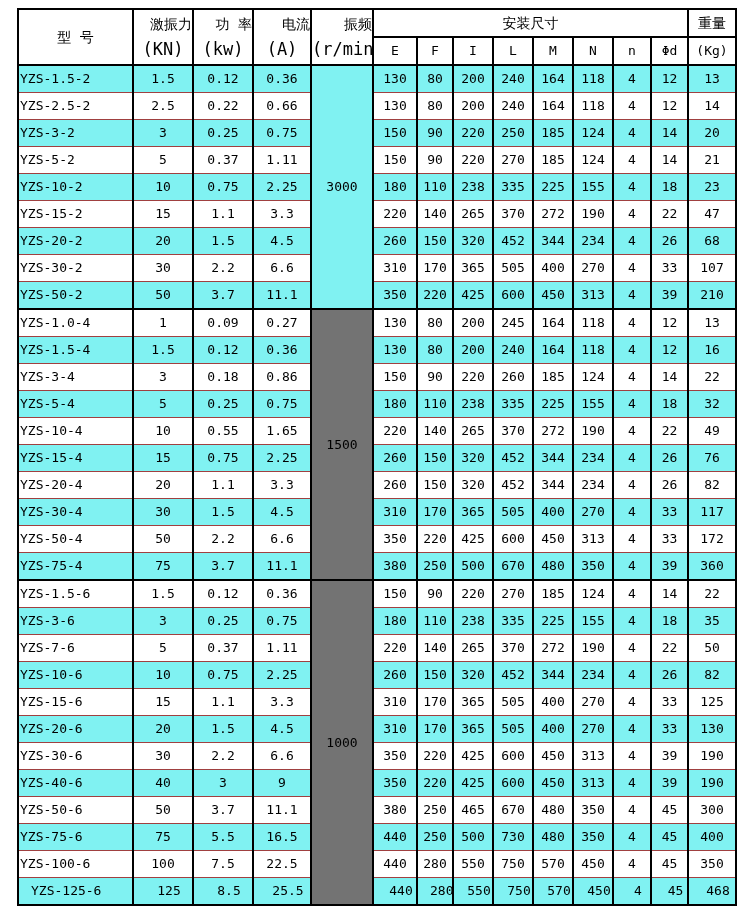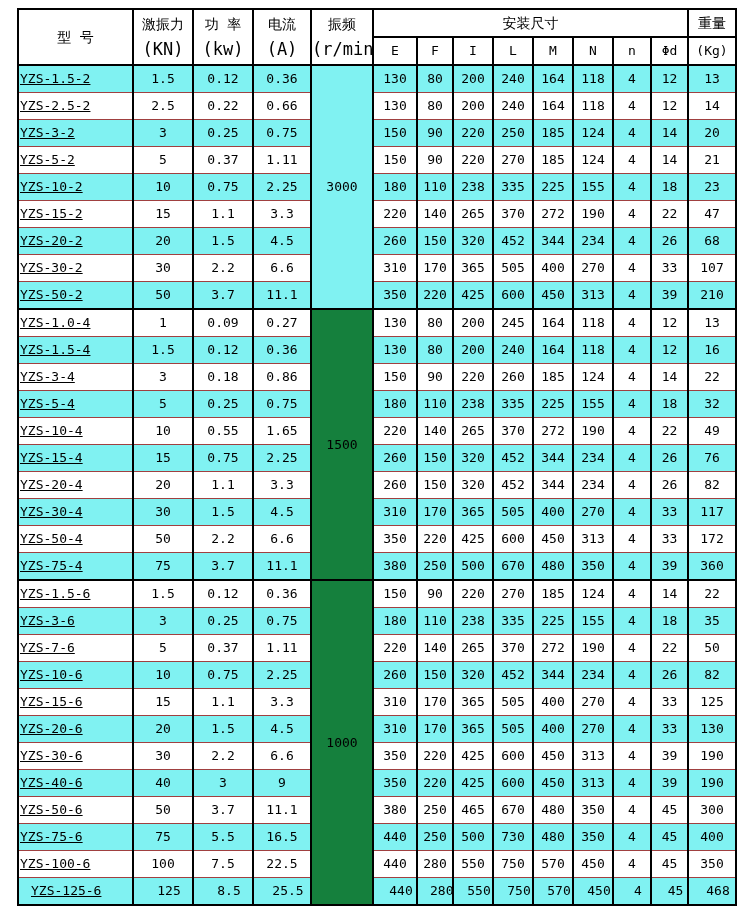--- a/index.html
+++ b/index.html
@@ -33,41 +33,40 @@
   .spec thead th {
     border: 2px solid var(--ink);
     font-size: 14px;
     text-align: center;
     background: #ffffff;
   }
   .spec thead tr.hrow1 th { height: 26px; line-height: 26px; }
   .spec thead tr.hrow2 th { height: 26px; line-height: 26px; font-size: 13px; }
   .spec thead th.h2line { height: 52px; line-height: normal; }
   .spec thead th.h2line div { line-height: 25px; font-size: 17px; }
-  .spec thead th.h2line div.cn { font-size: 14px; }
+  .spec thead th.h2line div.cn { font-size: 14px; text-align: right; }
   
   .spec td {
     border-left: 2px solid var(--ink);
     border-right: 2px solid var(--ink);
     border-top: 1px solid var(--red);
     border-bottom: 1px solid var(--red);
     height: 26px;
     line-height: 26px;
     font-size: 13px;
     text-align: center;
     background: #ffffff;
   }
   .spec tr.cyan td { background: var(--cyan); }
   .spec td.model {
     text-align: left;
     padding-left: 1px;
-    text-decoration: underline;
   }
   .spec td.freq-cell {
-    background: #15803d;
+    background: #737373;
     border-top: 2px solid var(--ink);
     border-bottom: 2px solid var(--ink);
     font-size: 13px;
   }
   .spec tr.section-start td { border-top: 2px solid var(--ink); }
   .spec tr.section-end td { border-bottom: 2px solid var(--ink); padding-left: 12px; }
 </style>
 </head>
 <body>
 

